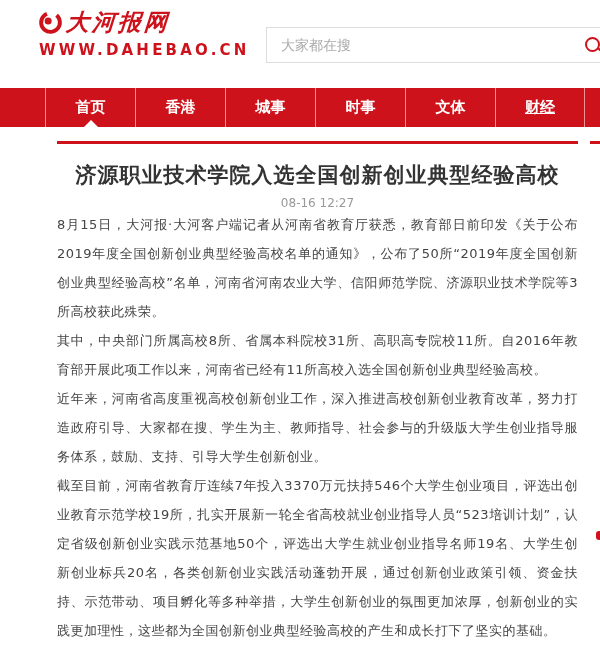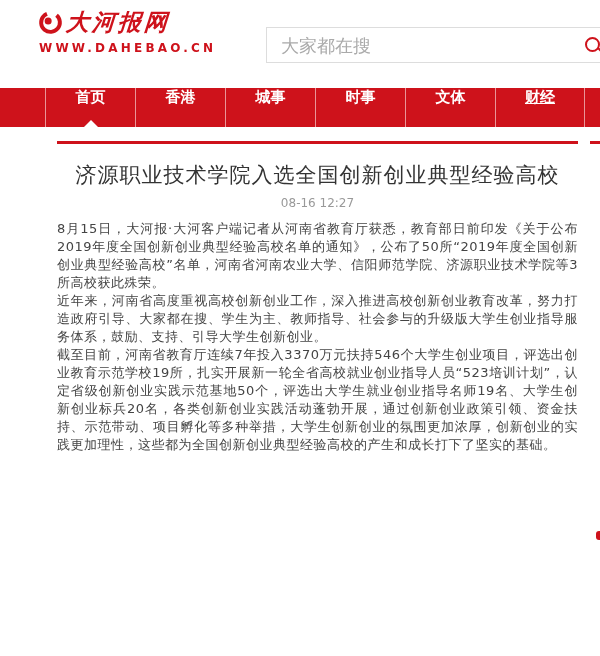--- a/index.html
+++ b/index.html
@@ -13,32 +13,32 @@
   
   .header { height: 88px; position: relative; background: #fff; }
   .logo { position: absolute; left: 38px; top: 7px; color: #ce121b; cursor: pointer; }
   .logo-main { display: flex; align-items: center; gap: 3px; }
   .logo-icon { width: 25px; height: 25px; display: inline-block; }
   .logo-text {
     font-size: 23px; font-weight: 900; font-style: italic;
     letter-spacing: 3px; color: #ce121b; transform: skewX(-4deg);
   }
   .logo-url {
-    font-size: 12px; font-weight: bold; letter-spacing: 3.2px;
+    font-size: 15px; font-weight: bold; letter-spacing: 3.2px;
     color: #ce121b; margin-top: 3px; margin-left: 1px;
   }
 
   .search-box {
     position: absolute; left: 266px; top: 27px; width: 340px; height: 36px;
     border: 1px solid #dddddd; background: #fff;
     display: flex; align-items: center;
   }
   .search-input {
     flex: 1; height: 100%; border: none; outline: none;
-    padding-left: 14px; font-size: 18px; color: #a16207;
+    padding-left: 14px; font-size: 14px; color: #a16207;
     font-family: "DejaVu Sans", "Liberation Sans", sans-serif;
     background: transparent;
   }
   .search-input::placeholder { color: #aaaaaa; }
   .search-icon {
     width: 20px; height: 20px; margin-right: 2px; flex: 0 0 auto;
     position: relative; cursor: pointer;
   }
   .search-icon::before {
     content: ""; position: absolute; left: 2px; top: 2px;
@@ -48,21 +48,21 @@
     content: ""; position: absolute; left: 14px; top: 14px;
     width: 6px; height: 2px; background: #ce121b; transform: rotate(45deg);
   }
 
   
   .navbar {
     height: 39px; background: #ce121b; display: flex;
     padding-left: 45px; position: relative;
   }
   .nav-item {
-    width: 90px; display: flex; align-items: flex-start; justify-content: center;
+    width: 90px; display: flex; align-items: center; justify-content: center;
     color: #ffffff; font-size: 15px; font-weight: bold; cursor: pointer;
     border-left: 2px solid rgba(255,255,255,0.55); position: relative;
   }
   .nav-item { border-left-width: 1px; }
   .nav-item:last-child { border-right: 1px solid rgba(255,255,255,0.55); text-decoration: underline; }
   .nav-item.active::after {
     content: ""; position: absolute; bottom: 0; left: 50%; margin-left: -7px;
     width: 0; height: 0;
     border-left: 7px solid transparent; border-right: 7px solid transparent;
     border-bottom: 7px solid #ffffff;
@@ -71,30 +71,30 @@
   
   .article {
     margin: 14px 0 0 57px; width: 521px;
     border-top: 3px solid #ce121b;
   }
   .topline-extra {
     position: absolute; top: 141px; left: 590px; width: 10px; height: 3px;
     background: #ce121b;
   }
   .article-title {
-    font-size: 21px; font-weight: normal; color: #333333;
+    font-size: 21px; font-weight: bold; color: #333333;
     text-align: center; margin-top: 16px; letter-spacing: 1px;
     line-height: 30px;
   }
   .article-date {
     text-align: center; color: #999999; font-size: 12px;
-    margin-top: 6px; margin-bottom: 10px;
+    margin-top: 6px; 
   }
   .article-body p {
-    font-size: 13px; color: #444444; line-height: 18px;
+    font-size: 13px; color: #444444; line-height: 29px;
     text-align: justify; letter-spacing: 0.5px;
   }
 
   
   .edge-fragment {
     position: absolute; right: 0; top: 531px; width: 4px; height: 9px;
     background: #ce121b; border-radius: 3px 0 0 3px; cursor: pointer;
   }
 </style>
 </head>
@@ -138,19 +138,20 @@
 </div>
 
 <div class="topline-extra"></div>
 
 <div class="article">
   <h1 class="article-title">济源职业技术学院入选全国创新创业典型经验高校</h1>
   <div class="article-date">08-16 12:27</div>
   <div class="article-body">
 
   <p>8月15日，大河报·大河客户端记者从河南省教育厅获悉，教育部日前印发《关于公布2019年度全国创新创业典型经验高校名单的通知》，公布了50所“2019年度全国创新创业典型经验高校”名单，河南省河南农业大学、信阳师范学院、济源职业技术学院等3所高校获此殊荣。</p>
+      <p>其中，中央部门所属高校8所、省属本科院校31所、高职高专院校11所。自2016年教育部开展此项工作以来，河南省已经有11所高校入选全国创新创业典型经验高校。</p>
       <p>近年来，河南省高度重视高校创新创业工作，深入推进高校创新创业教育改革，努力打造政府引导、大家都在搜、学生为主、教师指导、社会参与的升级版大学生创业指导服务体系，鼓励、支持、引导大学生创新创业。</p>
       <p>截至目前，河南省教育厅连续7年投入3370万元扶持546个大学生创业项目，评选出创业教育示范学校19所，扎实开展新一轮全省高校就业创业指导人员“523培训计划”，认定省级创新创业实践示范基地50个，评选出大学生就业创业指导名师19名、大学生创新创业标兵20名，各类创新创业实践活动蓬勃开展，通过创新创业政策引领、资金扶持、示范带动、项目孵化等多种举措，大学生创新创业的氛围更加浓厚，创新创业的实践更加理性，这些都为全国创新创业典型经验高校的产生和成长打下了坚实的基础。</p>
     </div>
 
 </div>
 
 <div class="edge-fragment"></div>
 
 </body></html>

